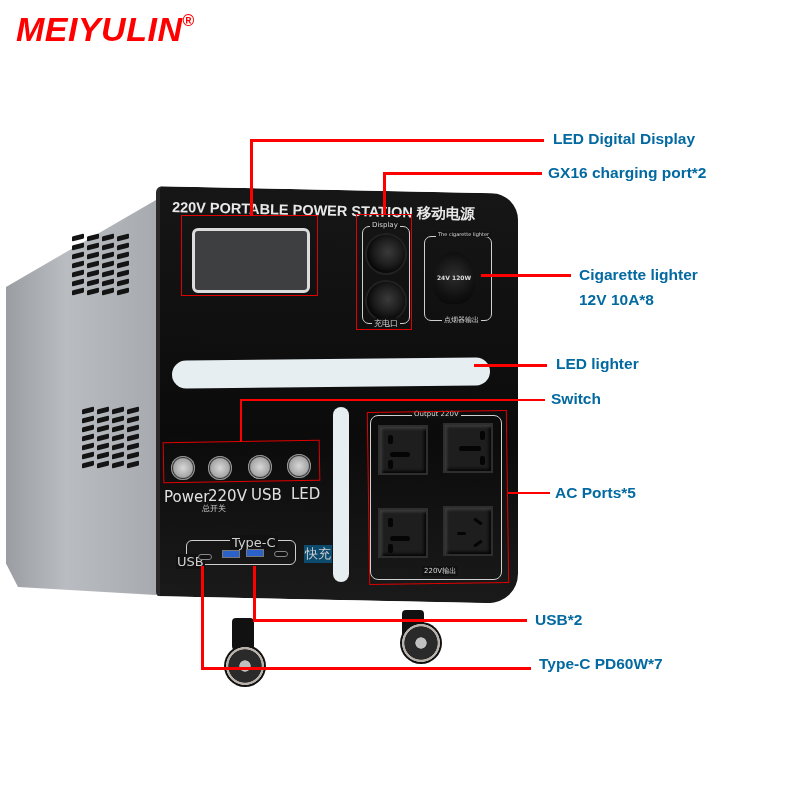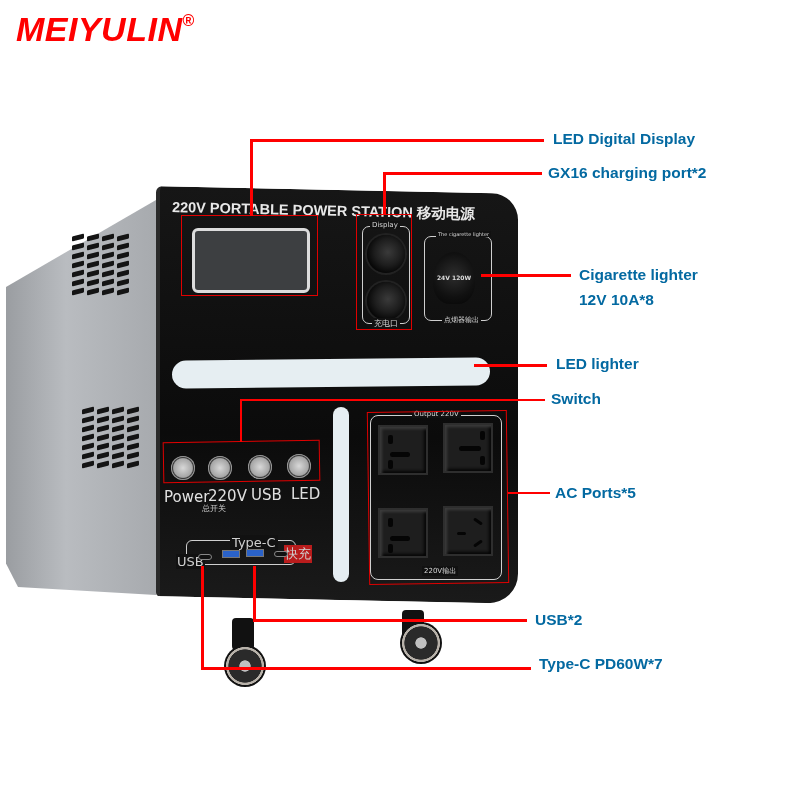--- a/index.html
+++ b/index.html
@@ -200,21 +200,21 @@
   <div class="btn" style="left:287px;top:454px;"></div>
   <div class="btn-label" style="left:164px;top:488px;">Power</div>
   <div class="btn-sub" style="left:170px;top:503px;margin-left:32px;">总开关</div>
   <div class="btn-label" style="left:208px;top:487px;">220V</div>
   <div class="btn-label" style="left:251px;top:486px;">USB</div>
   <div class="btn-label" style="left:291px;top:485px;">LED</div>
 
   <div class="grp-box" style="left:186px;top:540px;width:110px;height:25px;border-radius:6px;"></div>
   <div class="usb-panel-label" style="left:176px;top:554px;background:#111;padding:0 1px;">USB</div>
   <div class="usb-panel-label" style="left:230px;top:535px;background:#111;padding:0 2px;">Type-C</div>
-  <div class="usb-panel-label" style="left:284px;top:545px;background:#b91c1c;padding:0 1px;">快充</div>
+  <div class="usb-panel-label" style="left:304px;top:545px;background:#0c4a6e;padding:0 1px;">快充</div>
   <div class="port-c" style="left:198px;top:554px;"></div>
   <div class="port-a" style="left:222px;top:550px;"></div>
   <div class="port-a" style="left:246px;top:549px;"></div>
   <div class="port-c" style="left:274px;top:551px;"></div>
 
   <div class="ac-box"></div>
   <div class="grp-label" style="left:412px;top:410px;font-size:7px;">Output 220V</div>
   <div class="socket" style="left:378px;top:425px;">
     <div class="hole" style="left:8px;top:8px;width:5px;height:9px;"></div>
     <div class="hole" style="left:10px;top:25px;width:20px;height:5px;border-radius:3px;"></div>

